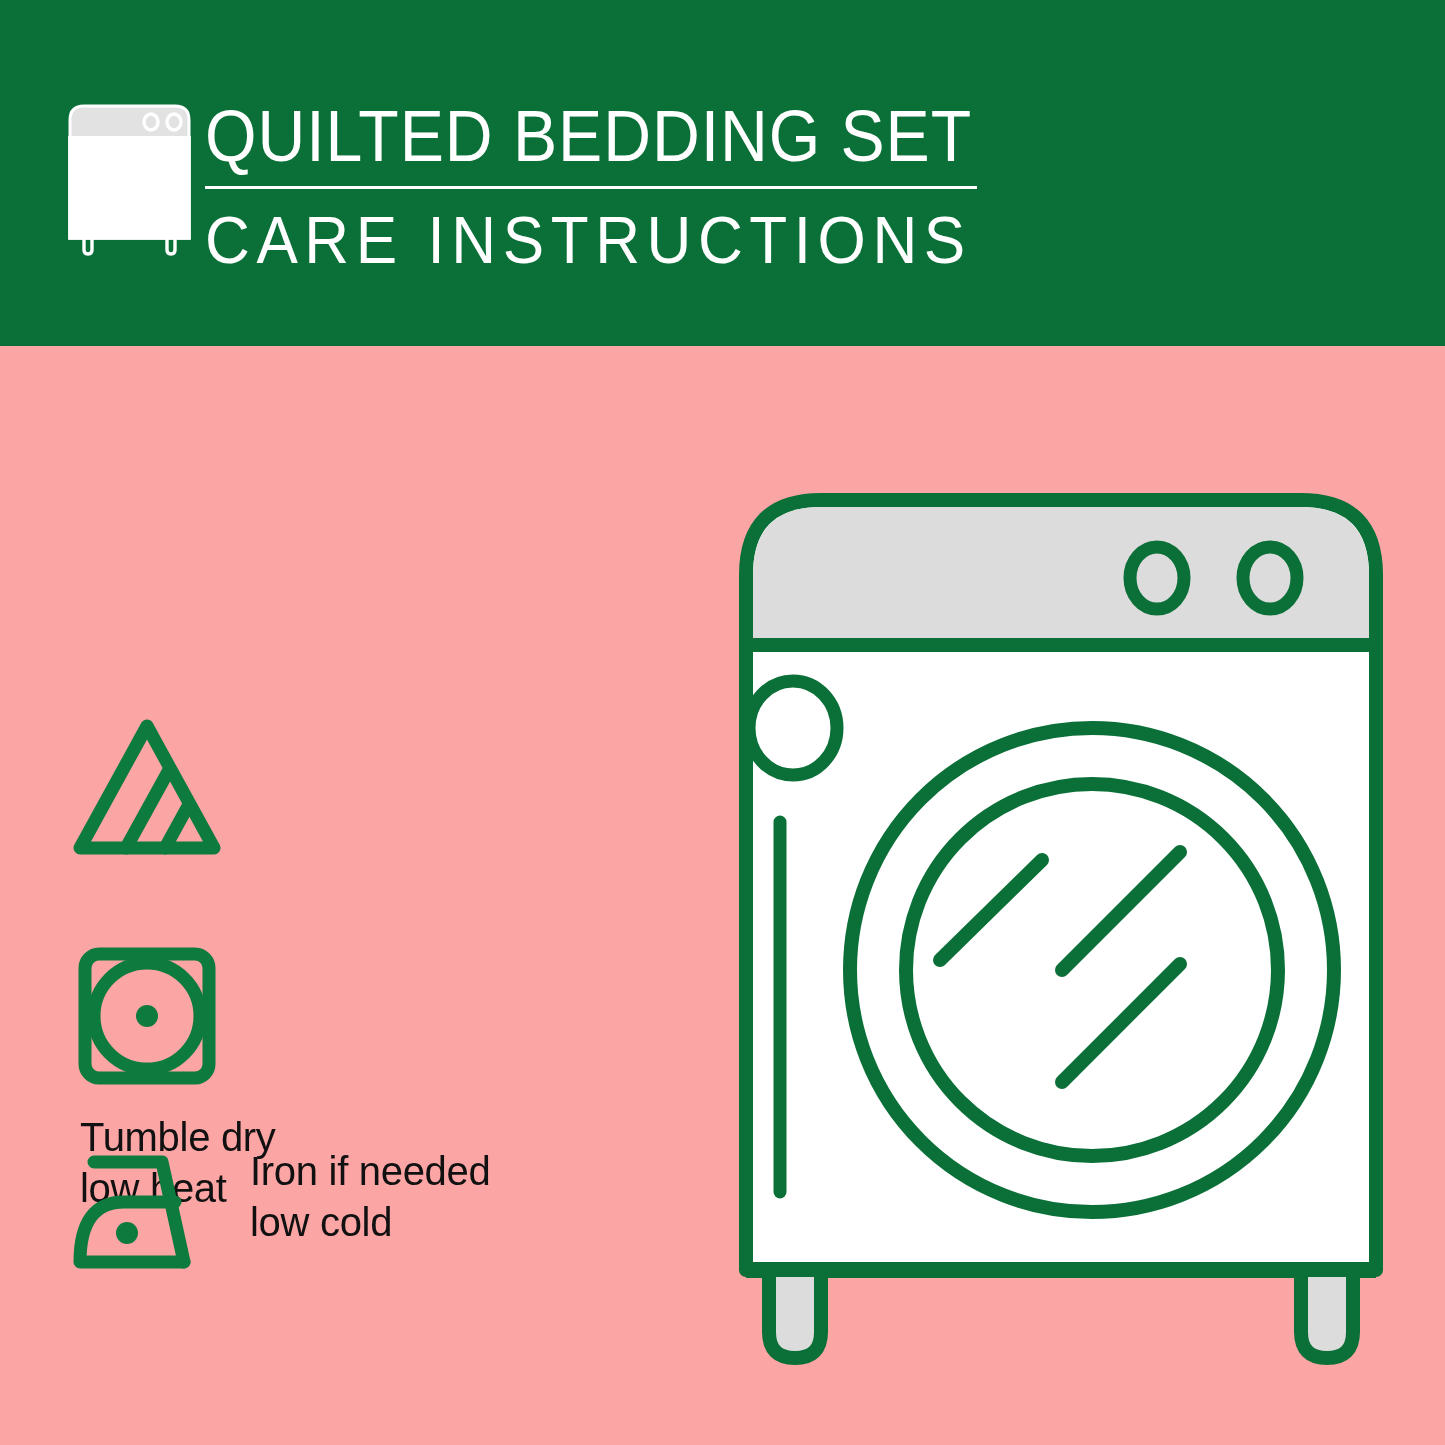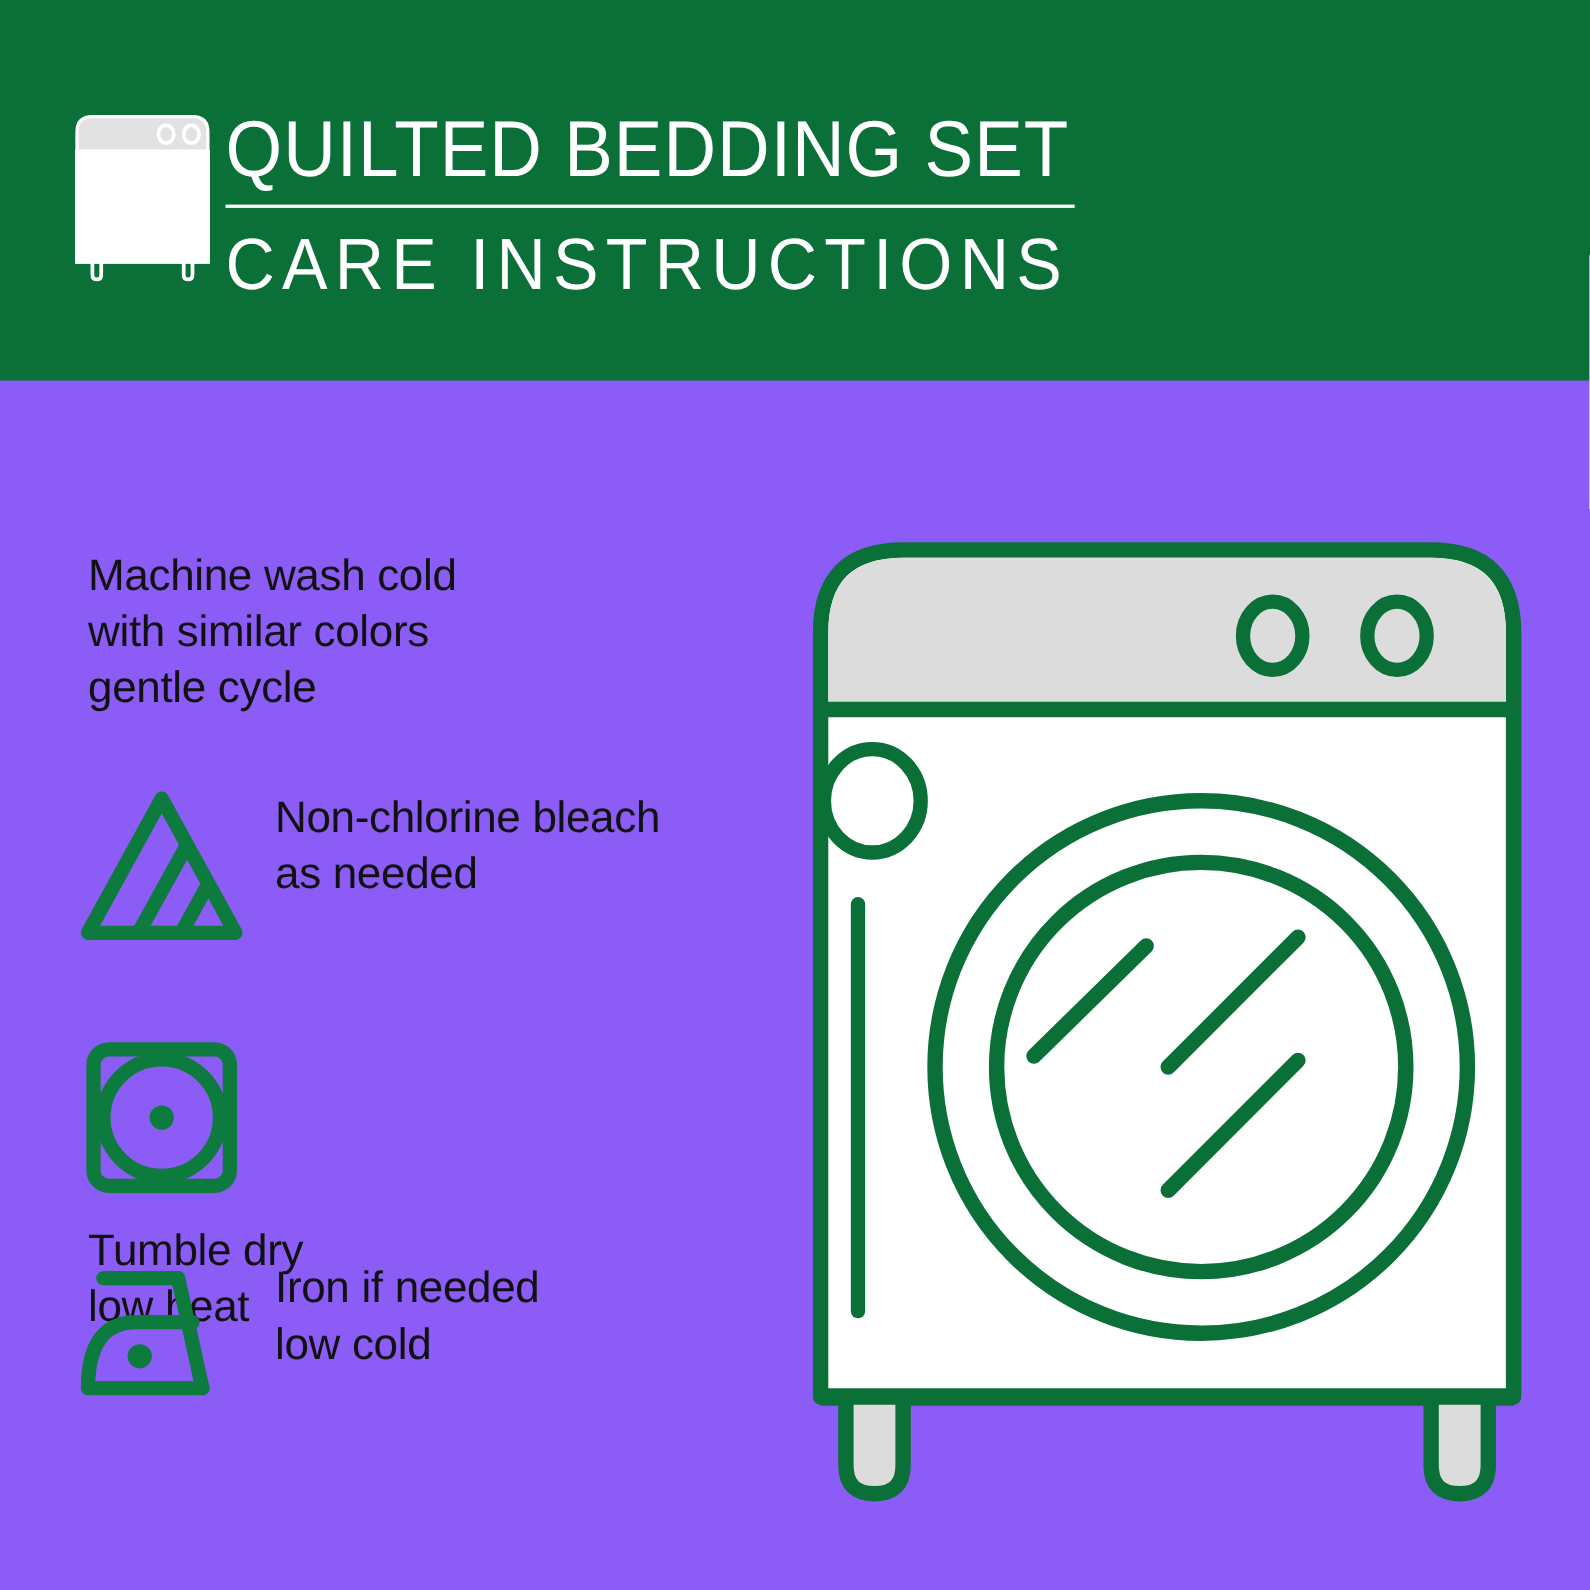--- a/index.html
+++ b/index.html
@@ -4,21 +4,21 @@
 <style>
   html, body {
     margin: 0;
     padding: 0;
     background: #ffffff;
   }
   #page {
     position: relative;
     width: 1445px;
     height: 1445px;
-    background: #8b5cf6;
+    background: #fca5a5;
     overflow: hidden;
     font-family: "Liberation Sans", sans-serif;
   }
 
   
   #header-band {
     position: absolute;
     left: 0;
     top: 0;
     width: 1445px;
@@ -138,37 +138,32 @@
     </div>
 
     <div id="header-text-block">
       <div id="header-title">QUILTED BEDDING SET</div>
       <div id="header-divider"></div>
       <div id="header-subtitle">CARE INSTRUCTIONS</div>
     </div>
   </div>
 
   <div class="care-row" id="row-wash">
-    <div class="care-text">Machine wash cold
-with similar colors
-gentle cycle</div>
   </div>
 
   <div class="care-row" id="row-bleach">
     <div class="care-icon">
       <svg viewBox="0 0 170 160" width="170" height="160" aria-hidden="true">
         <g fill="none" stroke="#0d7a3e" stroke-width="13" stroke-linecap="round" stroke-linejoin="round">
           <path d="M85 14 L152 136 L18 136 Z"></path>
           <line x1="64" y1="136" x2="107" y2="58"></line>
           <line x1="103" y1="136" x2="126" y2="94"></line>
         </g>
       </svg>
     </div>
-    <div class="care-text">Non-chlorine bleach
-as needed</div>
   </div>
 
   <div class="care-row" id="row-dry">
     <div class="care-icon">
       <svg viewBox="0 0 170 160" width="170" height="160" aria-hidden="true">
         <rect x="23" y="18" width="124" height="124" rx="14" fill="none" stroke="#0d7a3e" stroke-width="13"></rect>
         <circle cx="85" cy="80" r="53" fill="none" stroke="#0d7a3e" stroke-width="13"></circle>
         <circle cx="85" cy="80" r="11" fill="#0d7a3e"></circle>
       </svg>
     </div>

